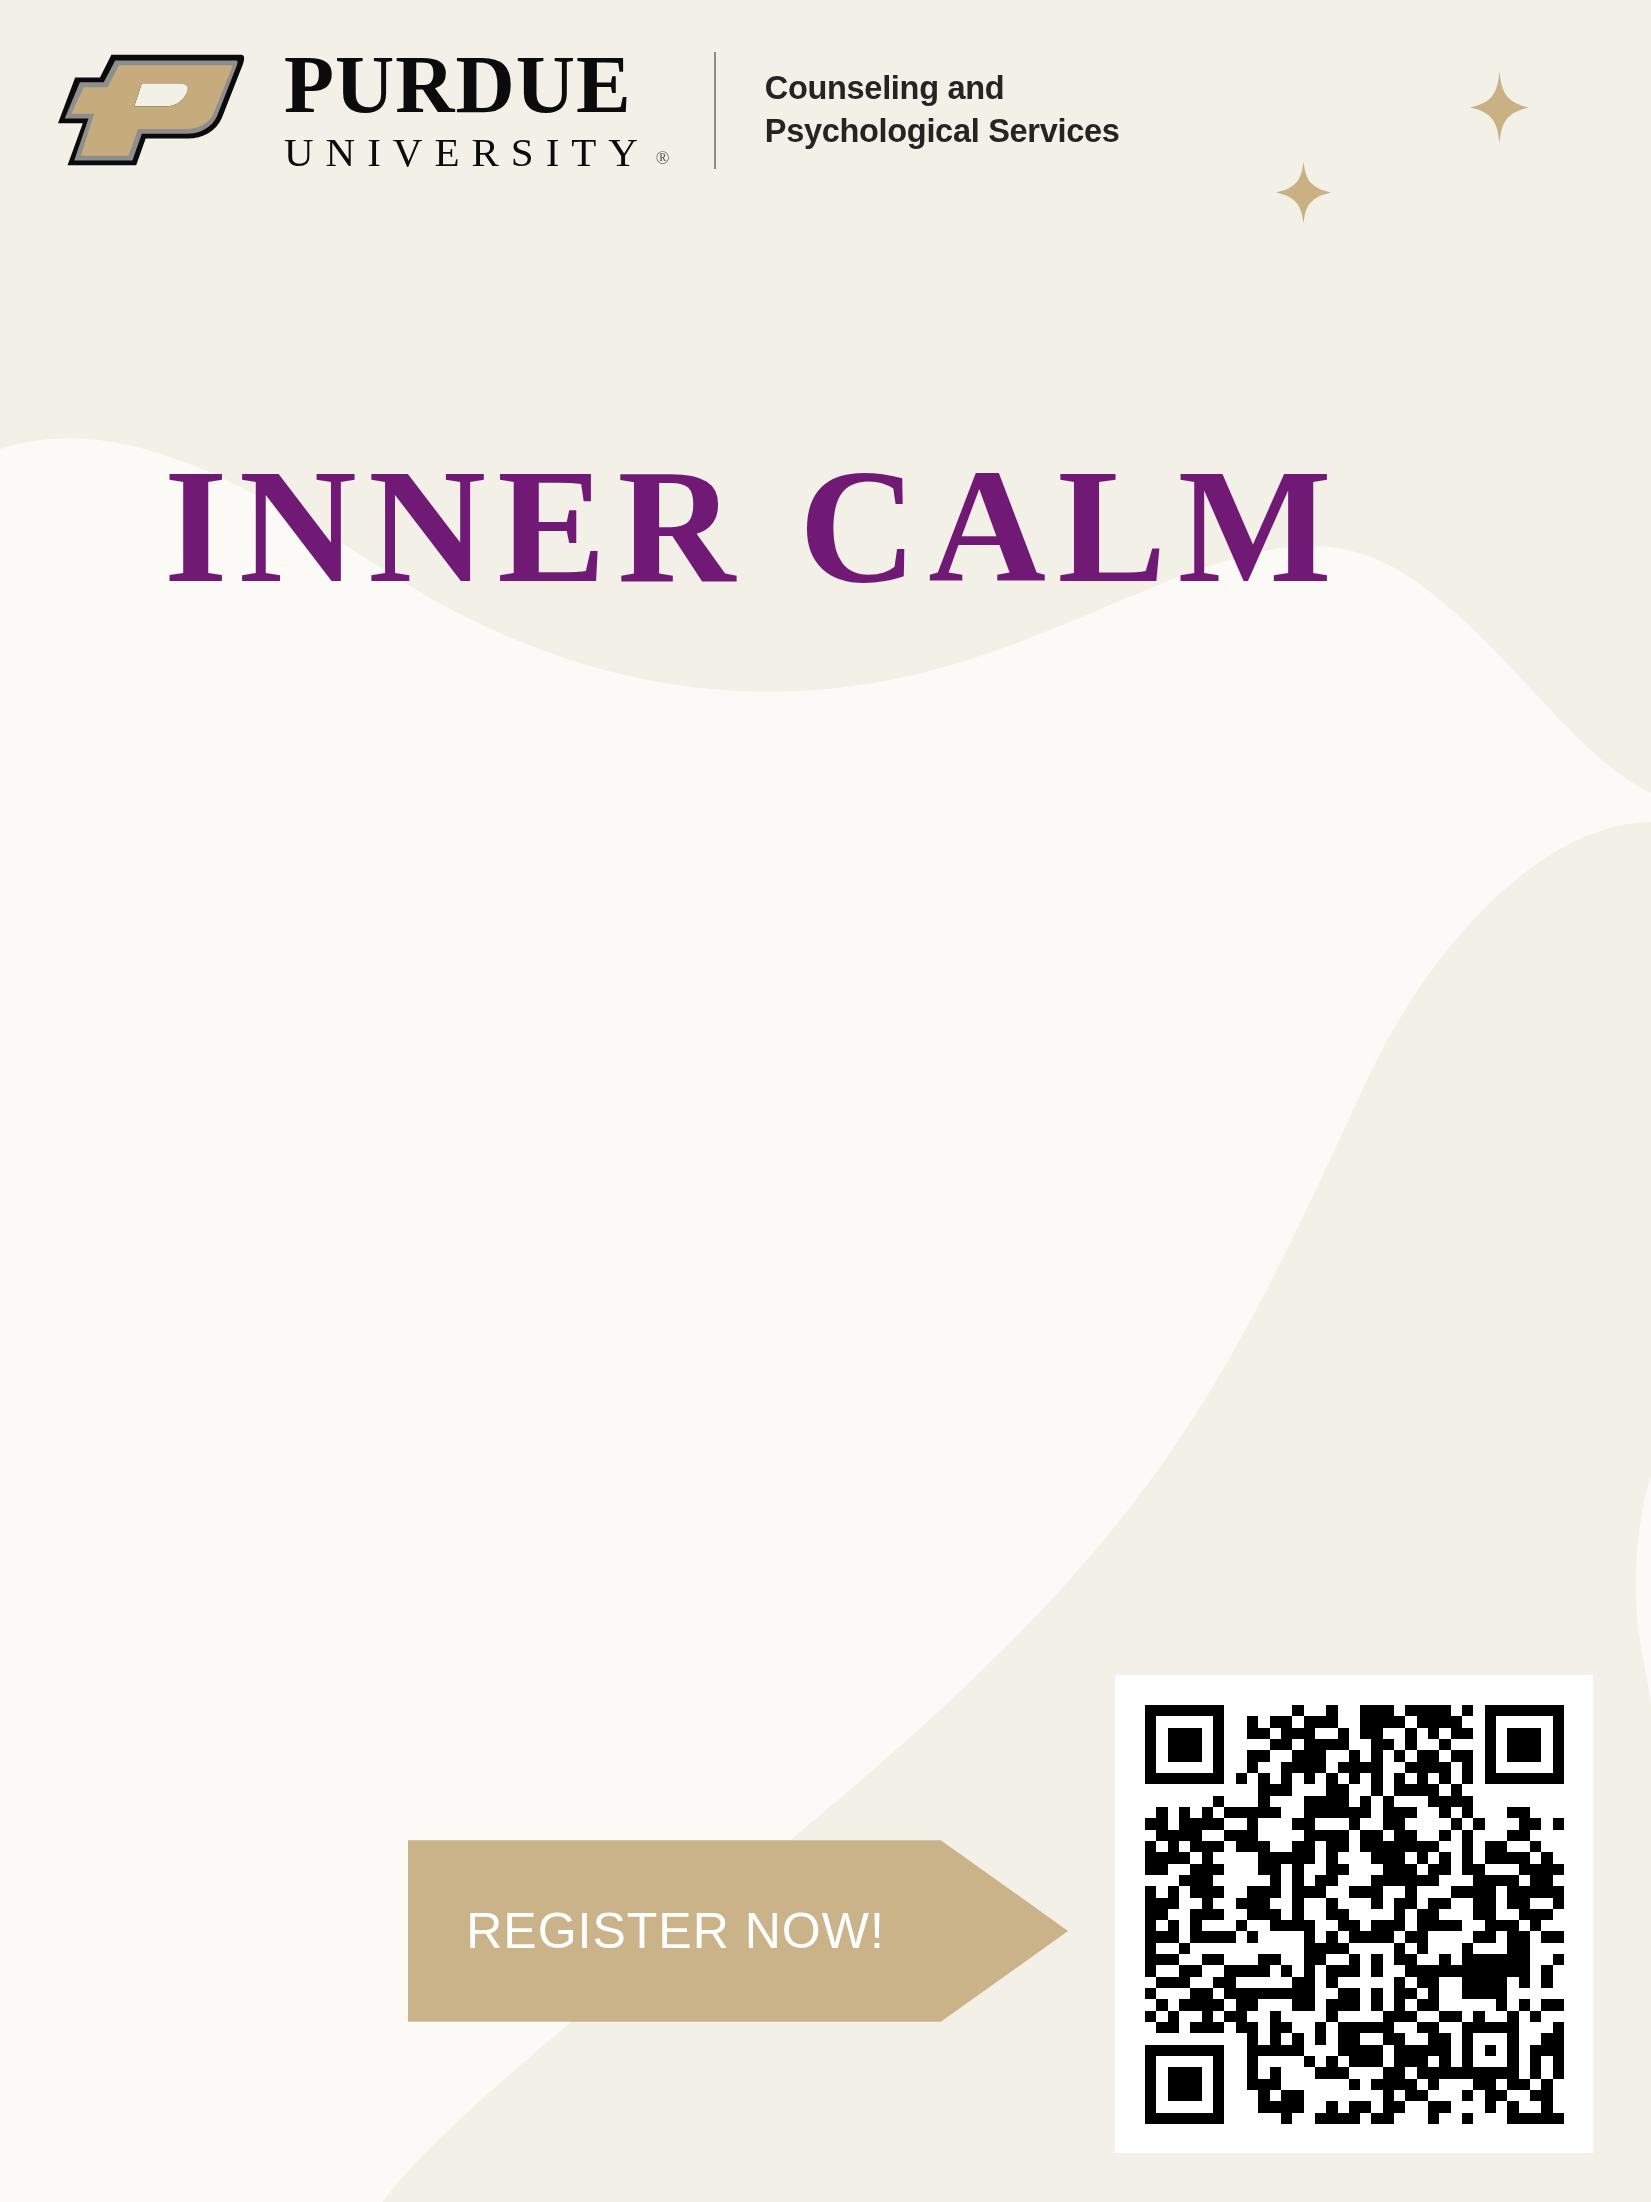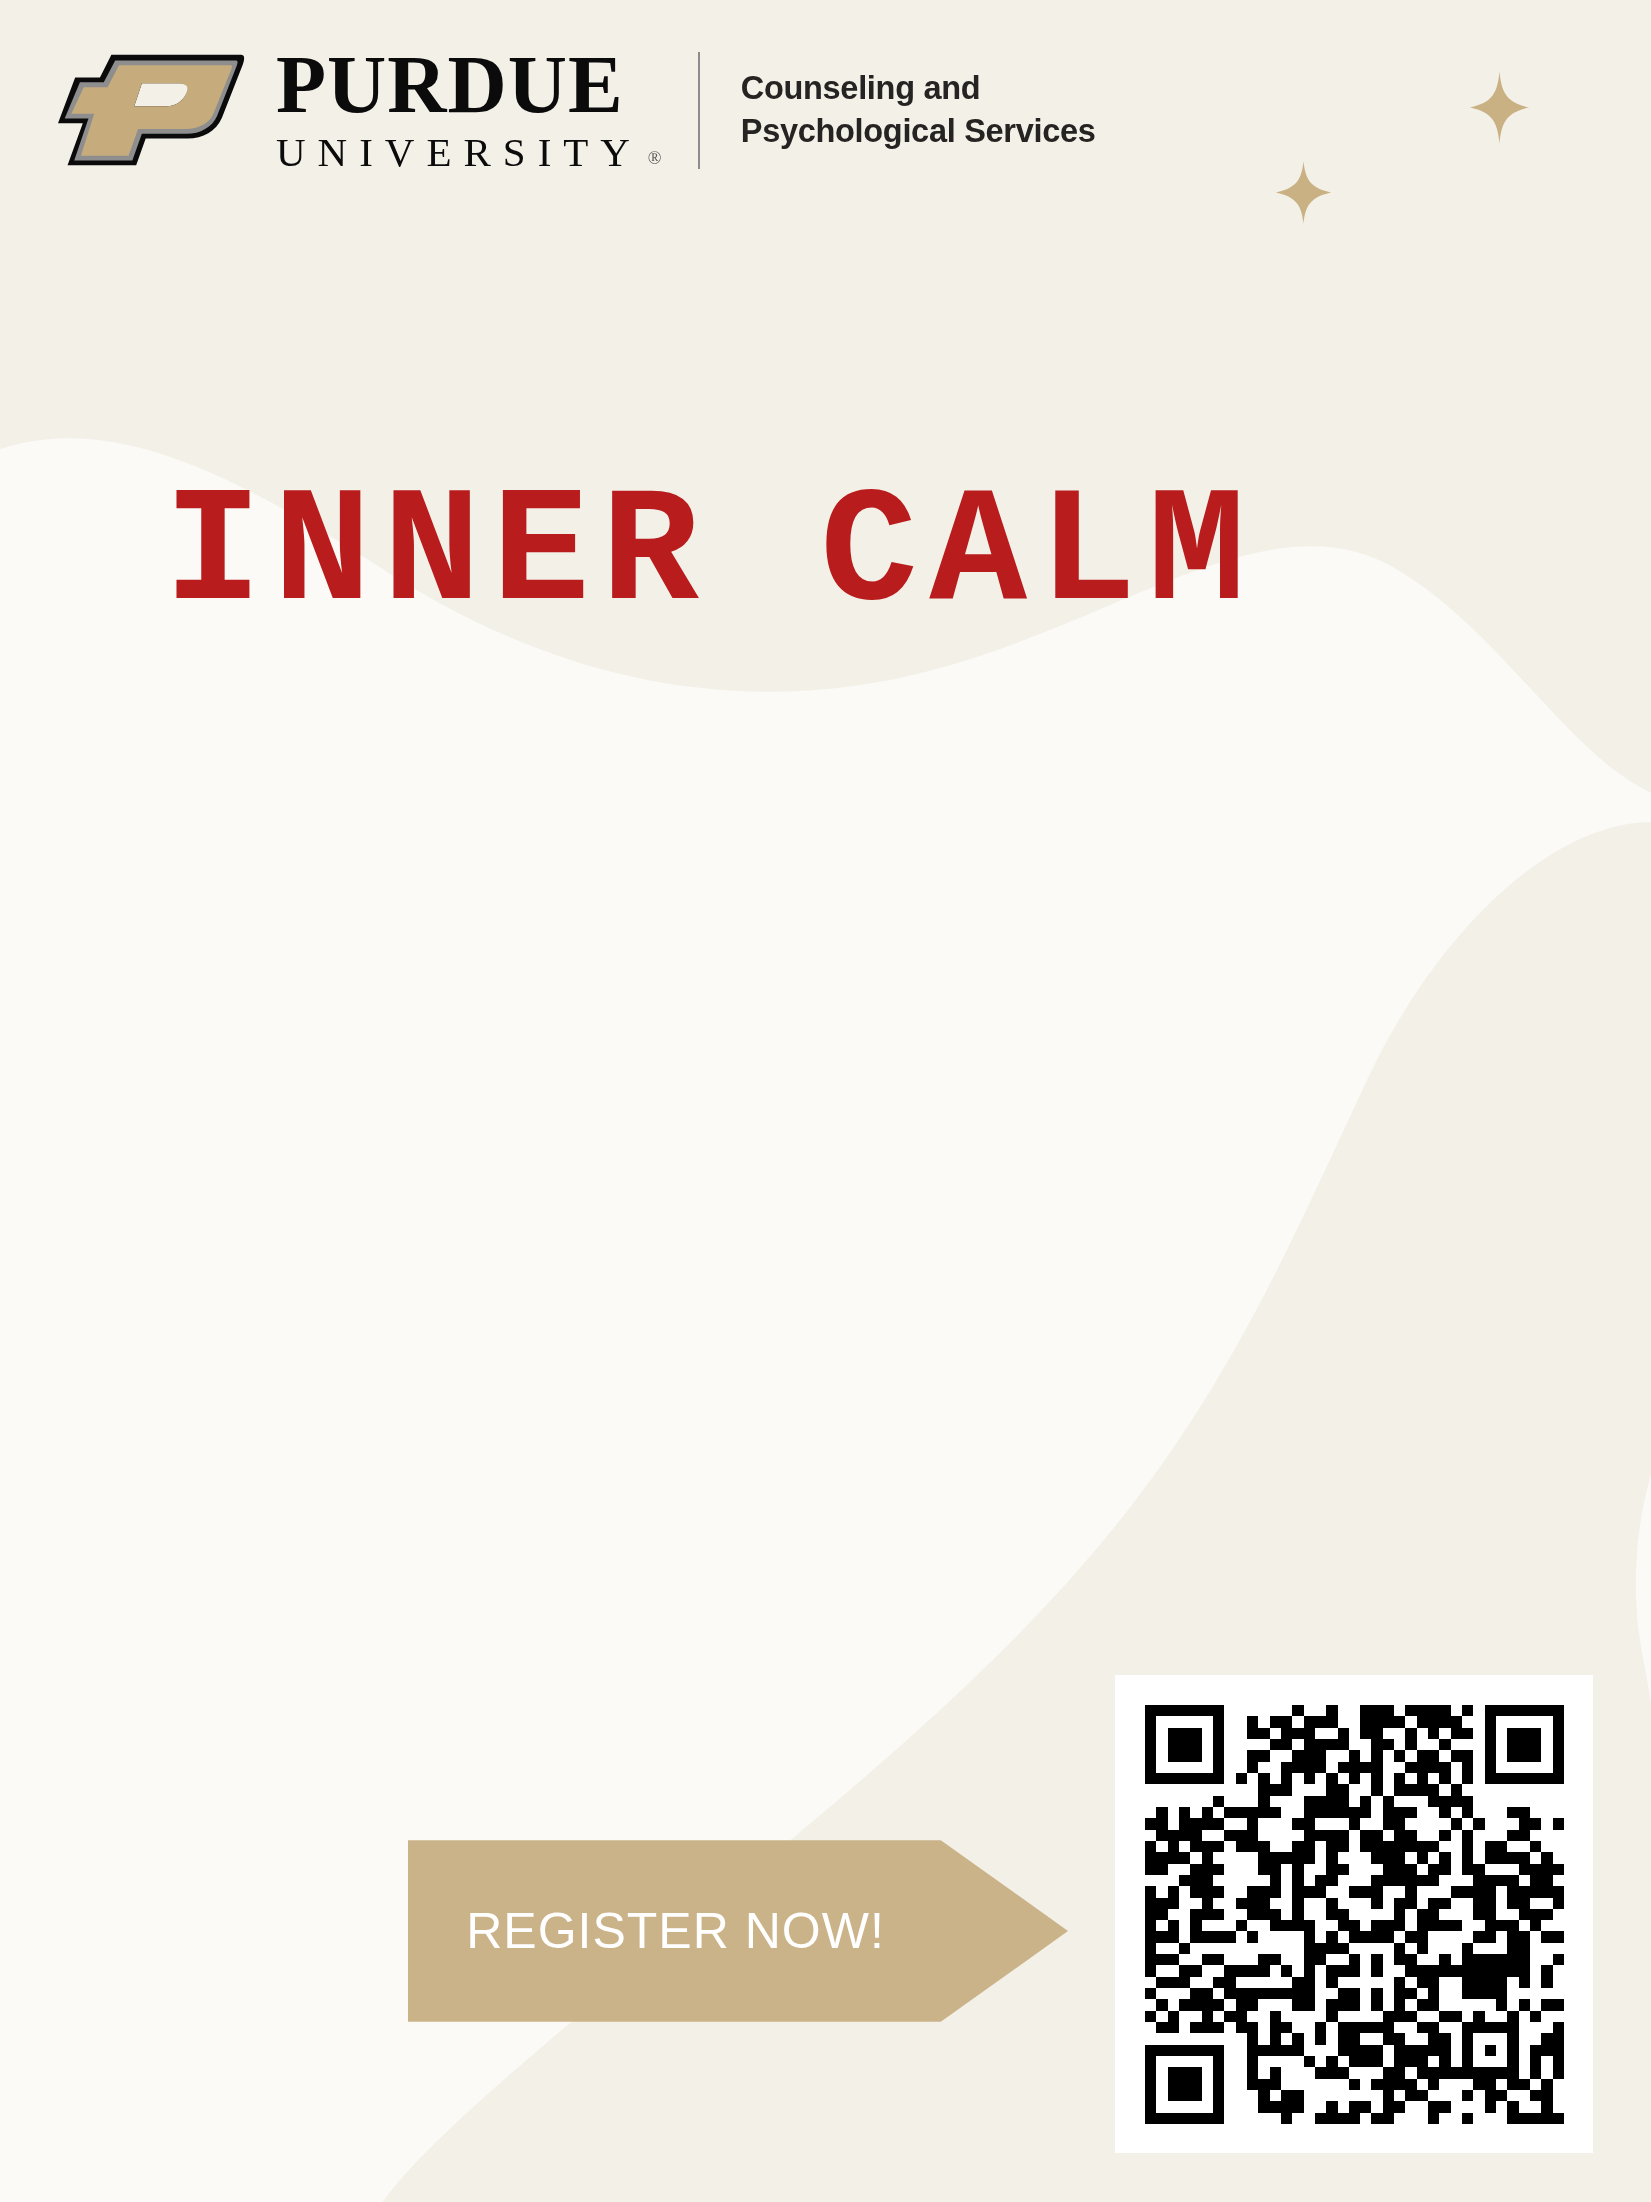--- a/index.html
+++ b/index.html
@@ -27,21 +27,21 @@
   }
 
   
   #header {
     position: absolute;
     top: 46px;
     left: 54px;
     z-index: 5;
     display: flex;
     align-items: center;
-    gap: 8px;
+    gap: 16px;
   }
   #logo-mark {
     width: 191px;
     height: 122px;
     flex: none;
     margin-right: 23px;
   }
   #wordmark {
     display: flex;
     flex-direction: column;
@@ -104,29 +104,29 @@
   .sparkle {
     position: absolute;
     z-index: 4;
   }
   #sparkle-large { top: 71px; left: 1470px; }
   #sparkle-small { top: 161px; left: 1276px; }
 
   
   #headline {
     position: absolute;
-    top: 473px;
+    top: 445px;
     left: 164px;
     z-index: 6;
-    font-family: Liberation Mono, monospace;
+    font-family: Liberation Serif, serif;
     font-weight: bold;
     font-size: 163px;
     line-height: 1;
     letter-spacing: 11.5px;
-    color: #b91c1c;
+    color: #701a75;
     white-space: nowrap;
   }
 
   
   #body-copy {
     position: absolute;
     top: 925px;
     left: 164px;
     width: 1204px;
     z-index: 6;

